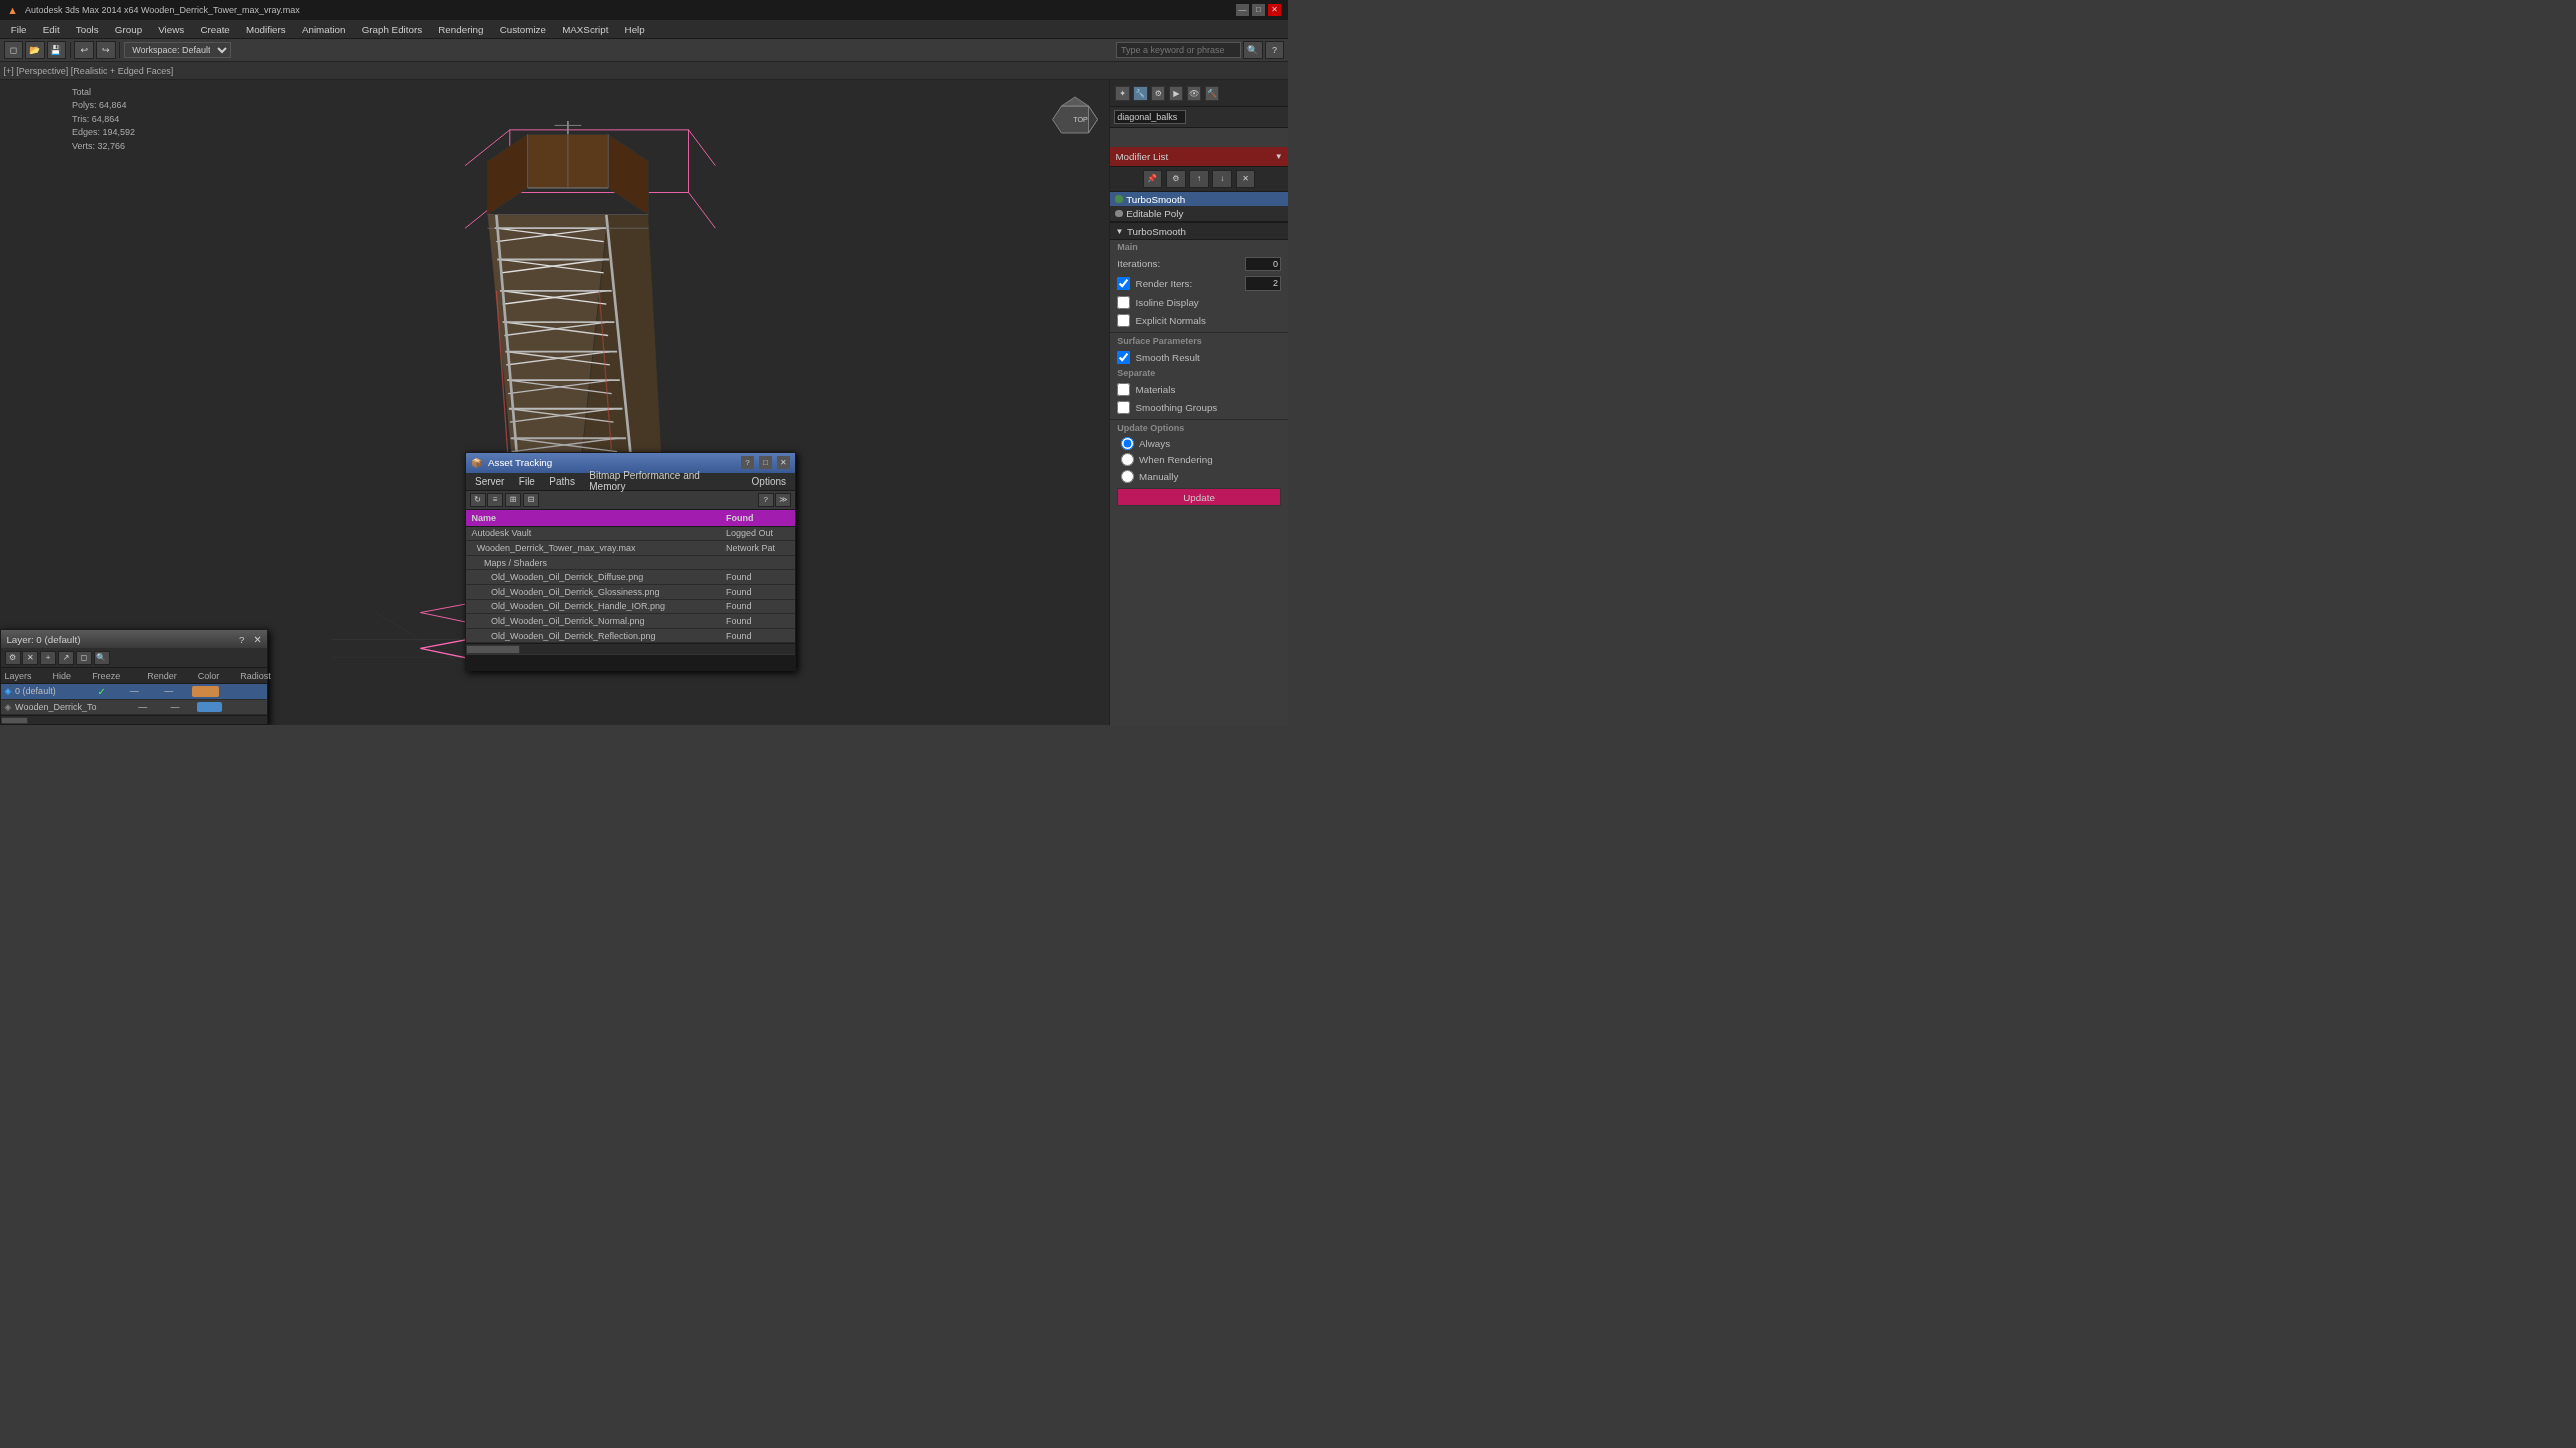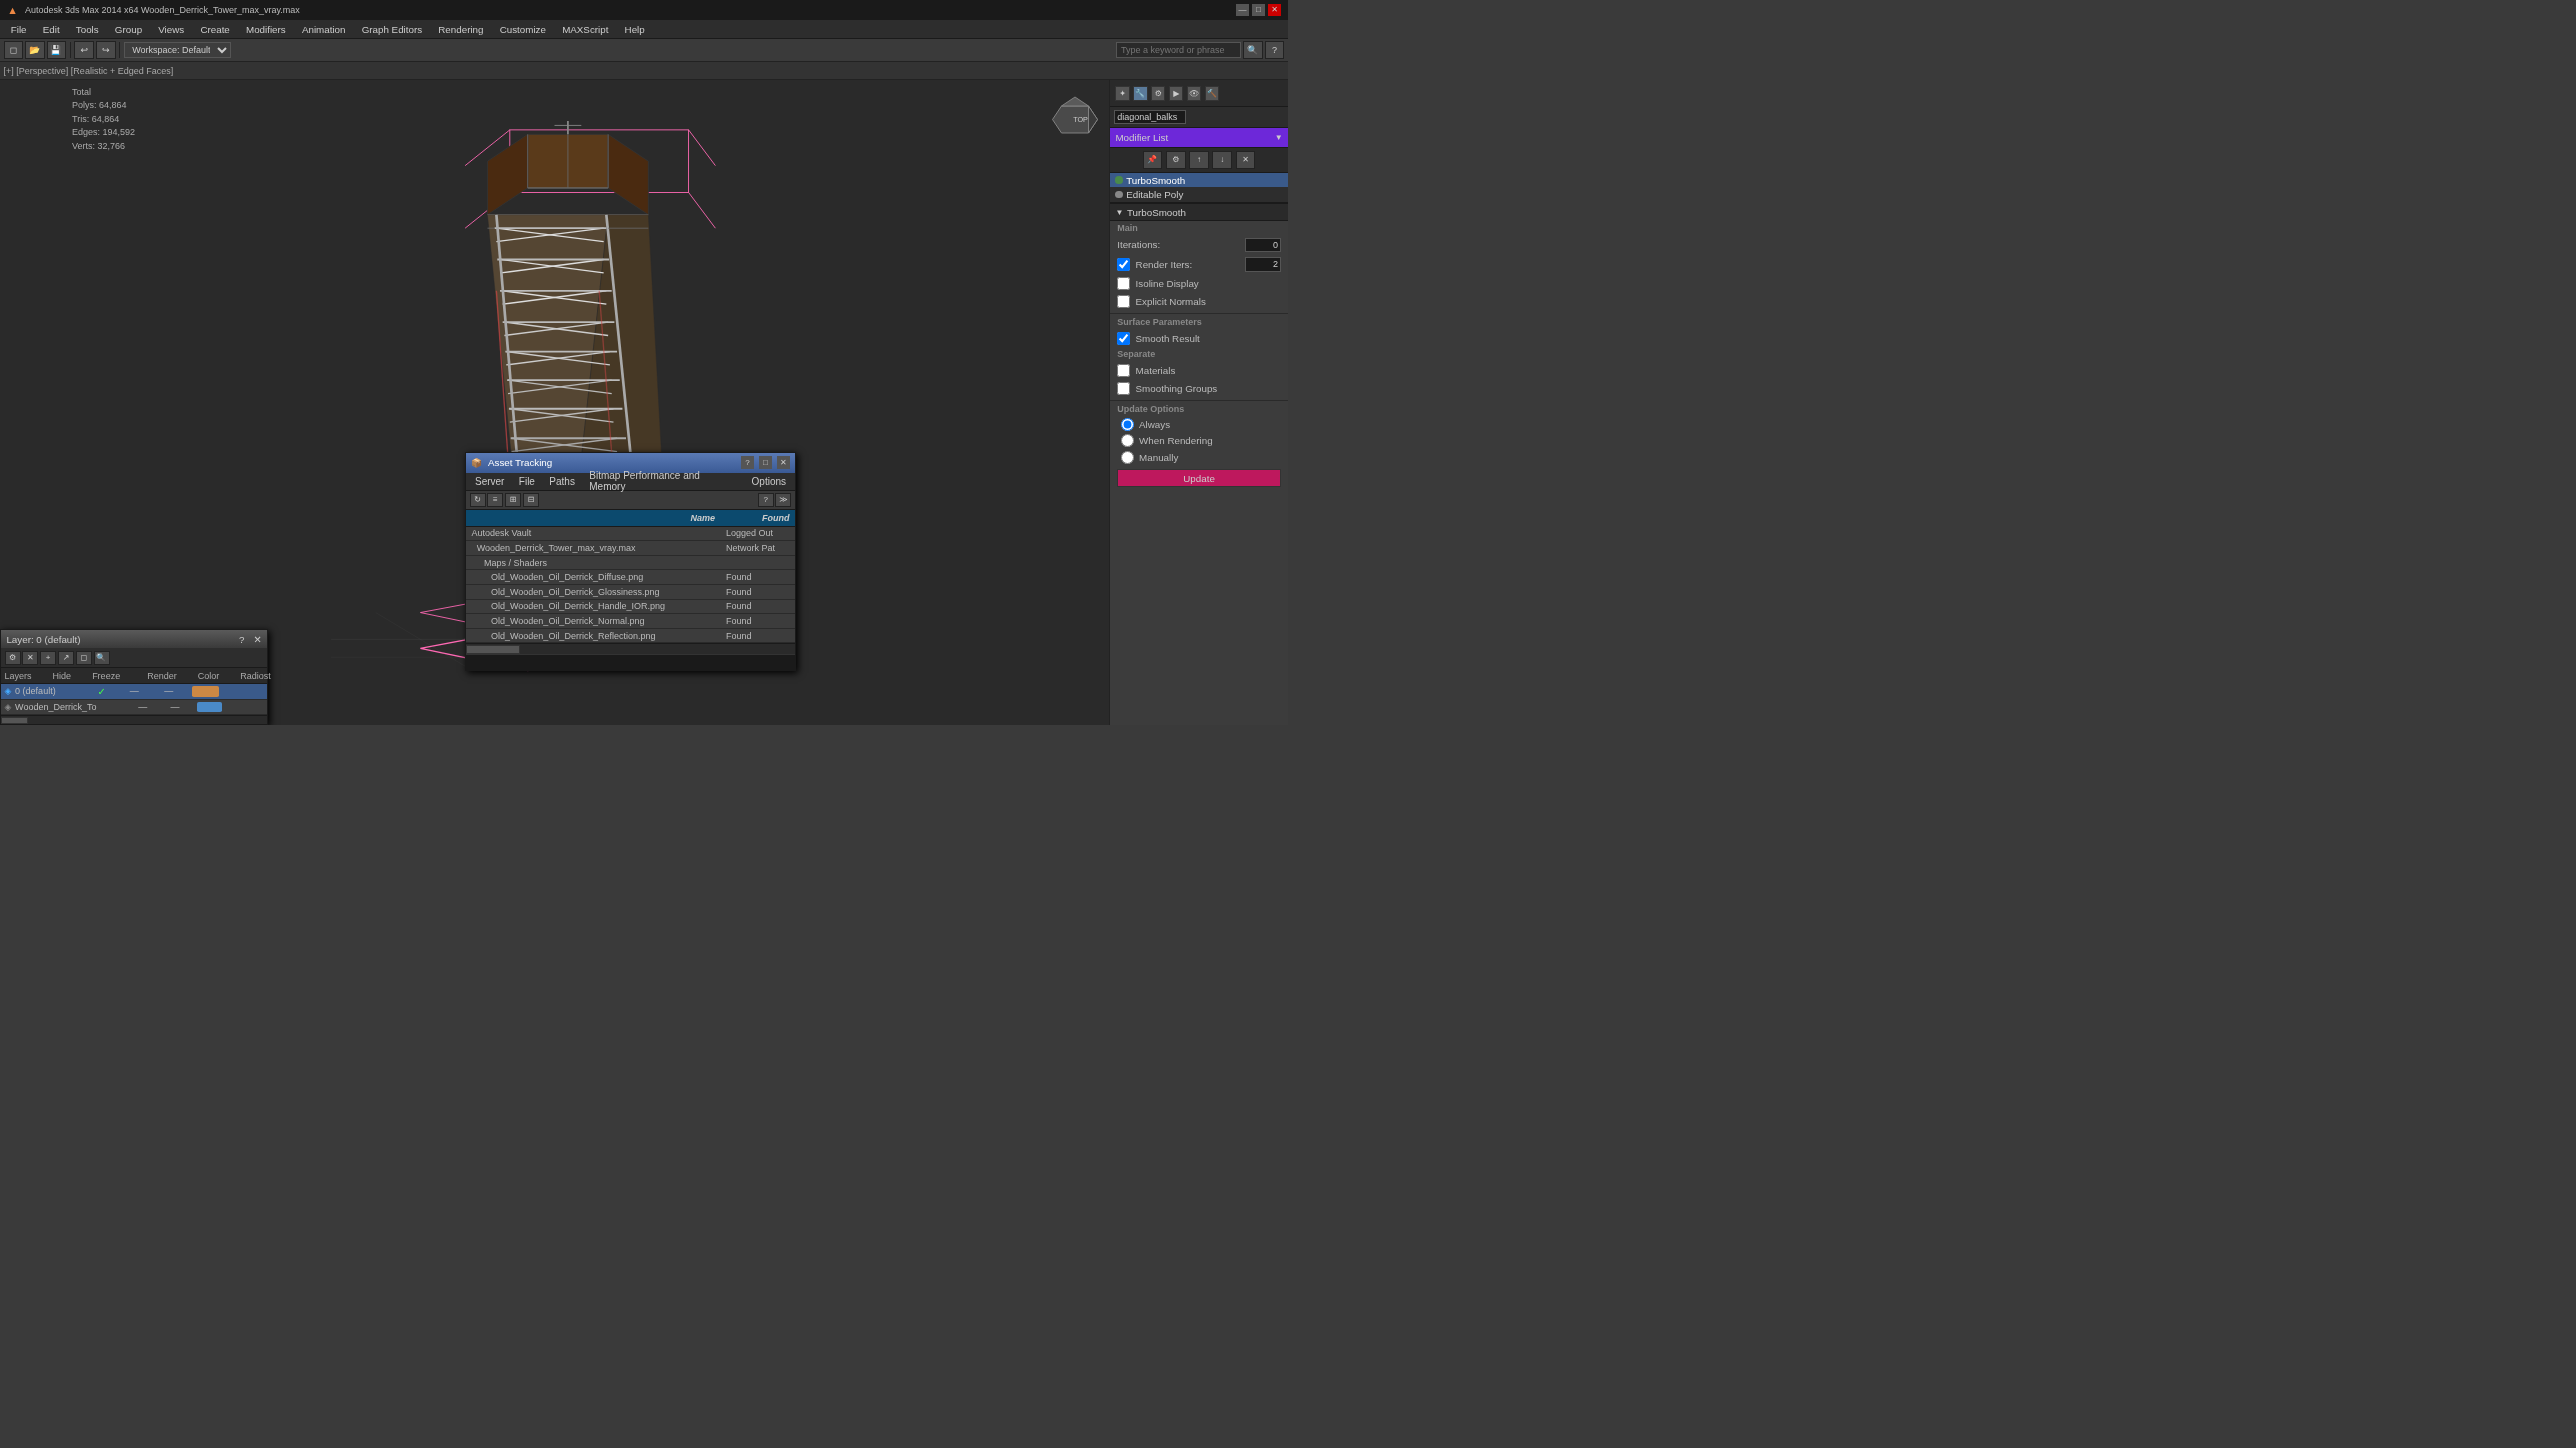--- a/index.html
+++ b/index.html
@@ -179,28 +179,29 @@
       border: 0.9px solid #333;
       cursor: pointer;
       display: flex;
       align-items: center;
       justify-content: center;
       font-size: 8px;
       color: #ccc;
     }
     #modifier-list-header {
       height: 19.7px;
-      background: #6d28d9;
+      background: #7f1d1d;
       display: flex;
       align-items: center;
       padding: 0 5.4px;
       font-size: 9.8px;
       color: #ccc;
       border-bottom: 0.9px solid #1a1a1a;
       justify-content: space-between;
+      margin-top: 19px;
     }
     .modifier-entry {
       display: flex;
       align-items: center;
       padding: 1.8px 5.4px;
       gap: 3.6px;
       cursor: pointer;
       font-size: 9.8px;
     }
     .modifier-entry.active { background: #3a5a8a; color: #fff; }
@@ -376,26 +377,25 @@
       display: flex;
       align-items: center;
       justify-content: center;
     }
     #asset-table {
       width: 100%;
       border-collapse: collapse;
       font-size: 9px;
     }
     #asset-table th {
-      background: #0c4a6e;
+      background: #a21caf;
       padding: 2.7px 5.4px;
-      text-align: right;
+      text-align: left;
       color: #ccc;
       border-bottom: 0.9px solid #1a1a1a;
-      font-style: italic;
     }
     #asset-table td {
       padding: 1.8px 5.4px;
       border-bottom: 0.9px solid #2a2a2a;
       color: #bbb;
     }
     .at-indent1 { padding-left: 10.7px !important; }
     .at-indent2 { padding-left: 18px !important; }
     .at-indent3 { padding-left: 25px !important; }
     .at-status-loggedout { color: #f88; }

